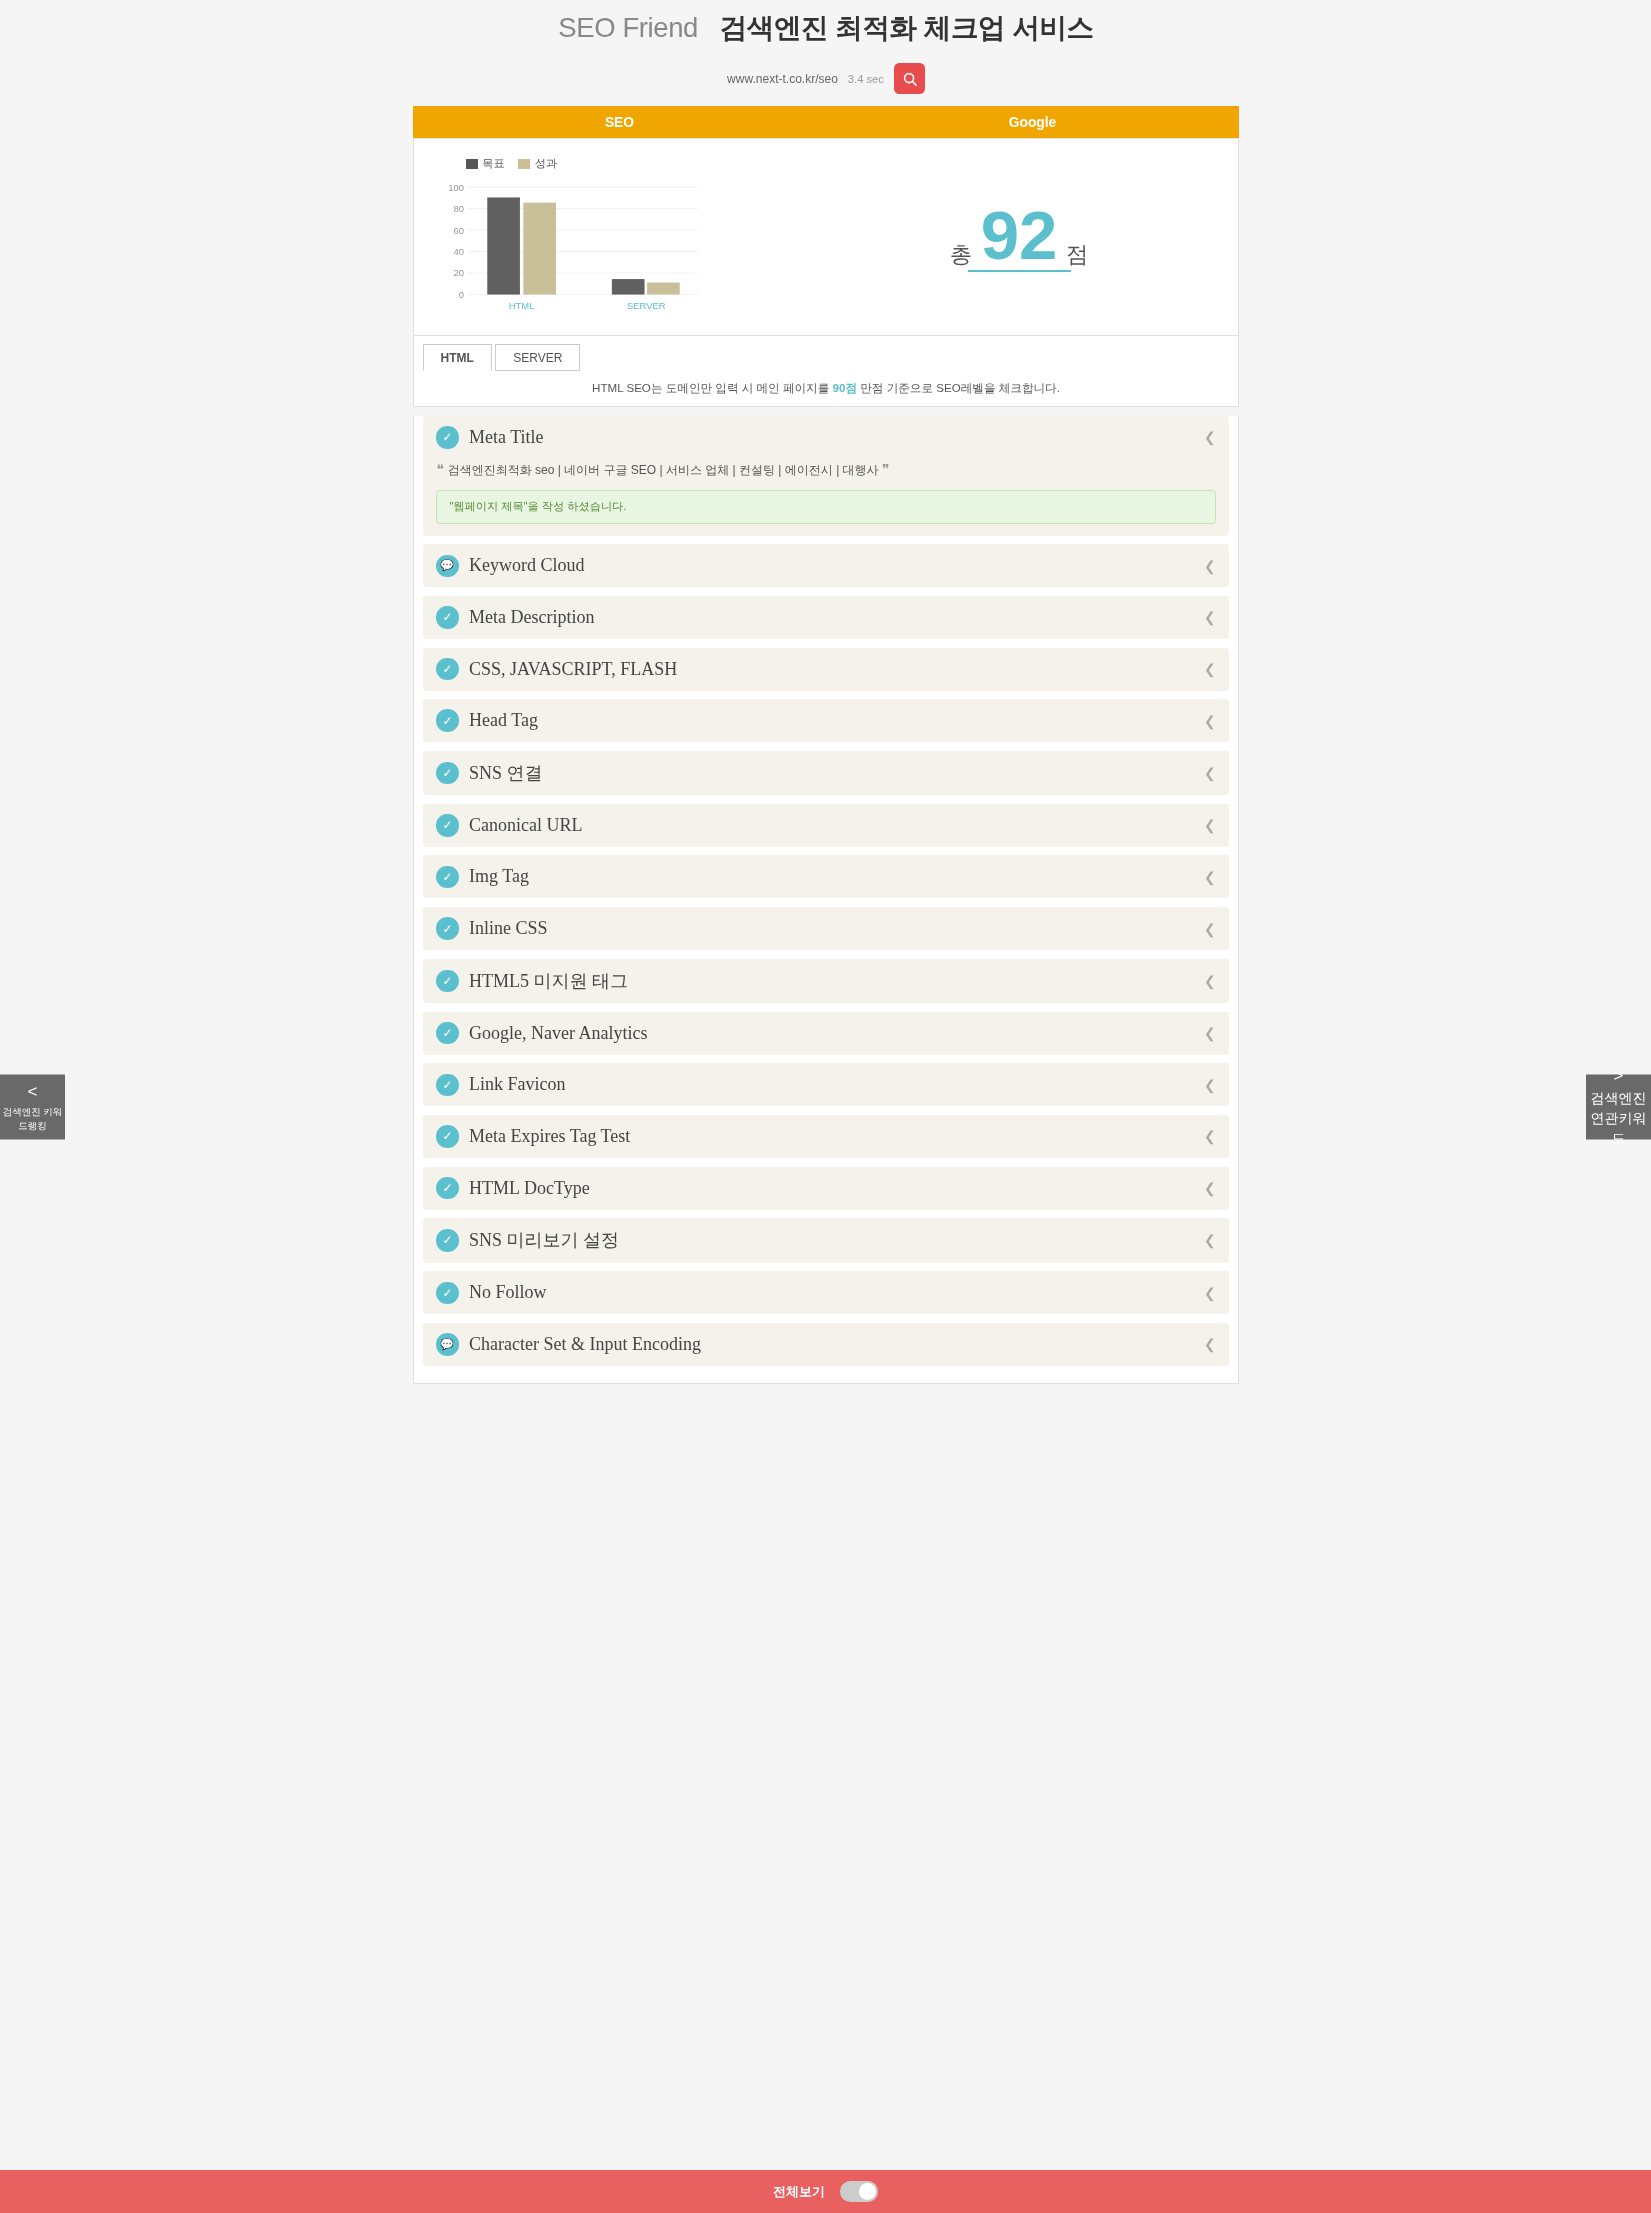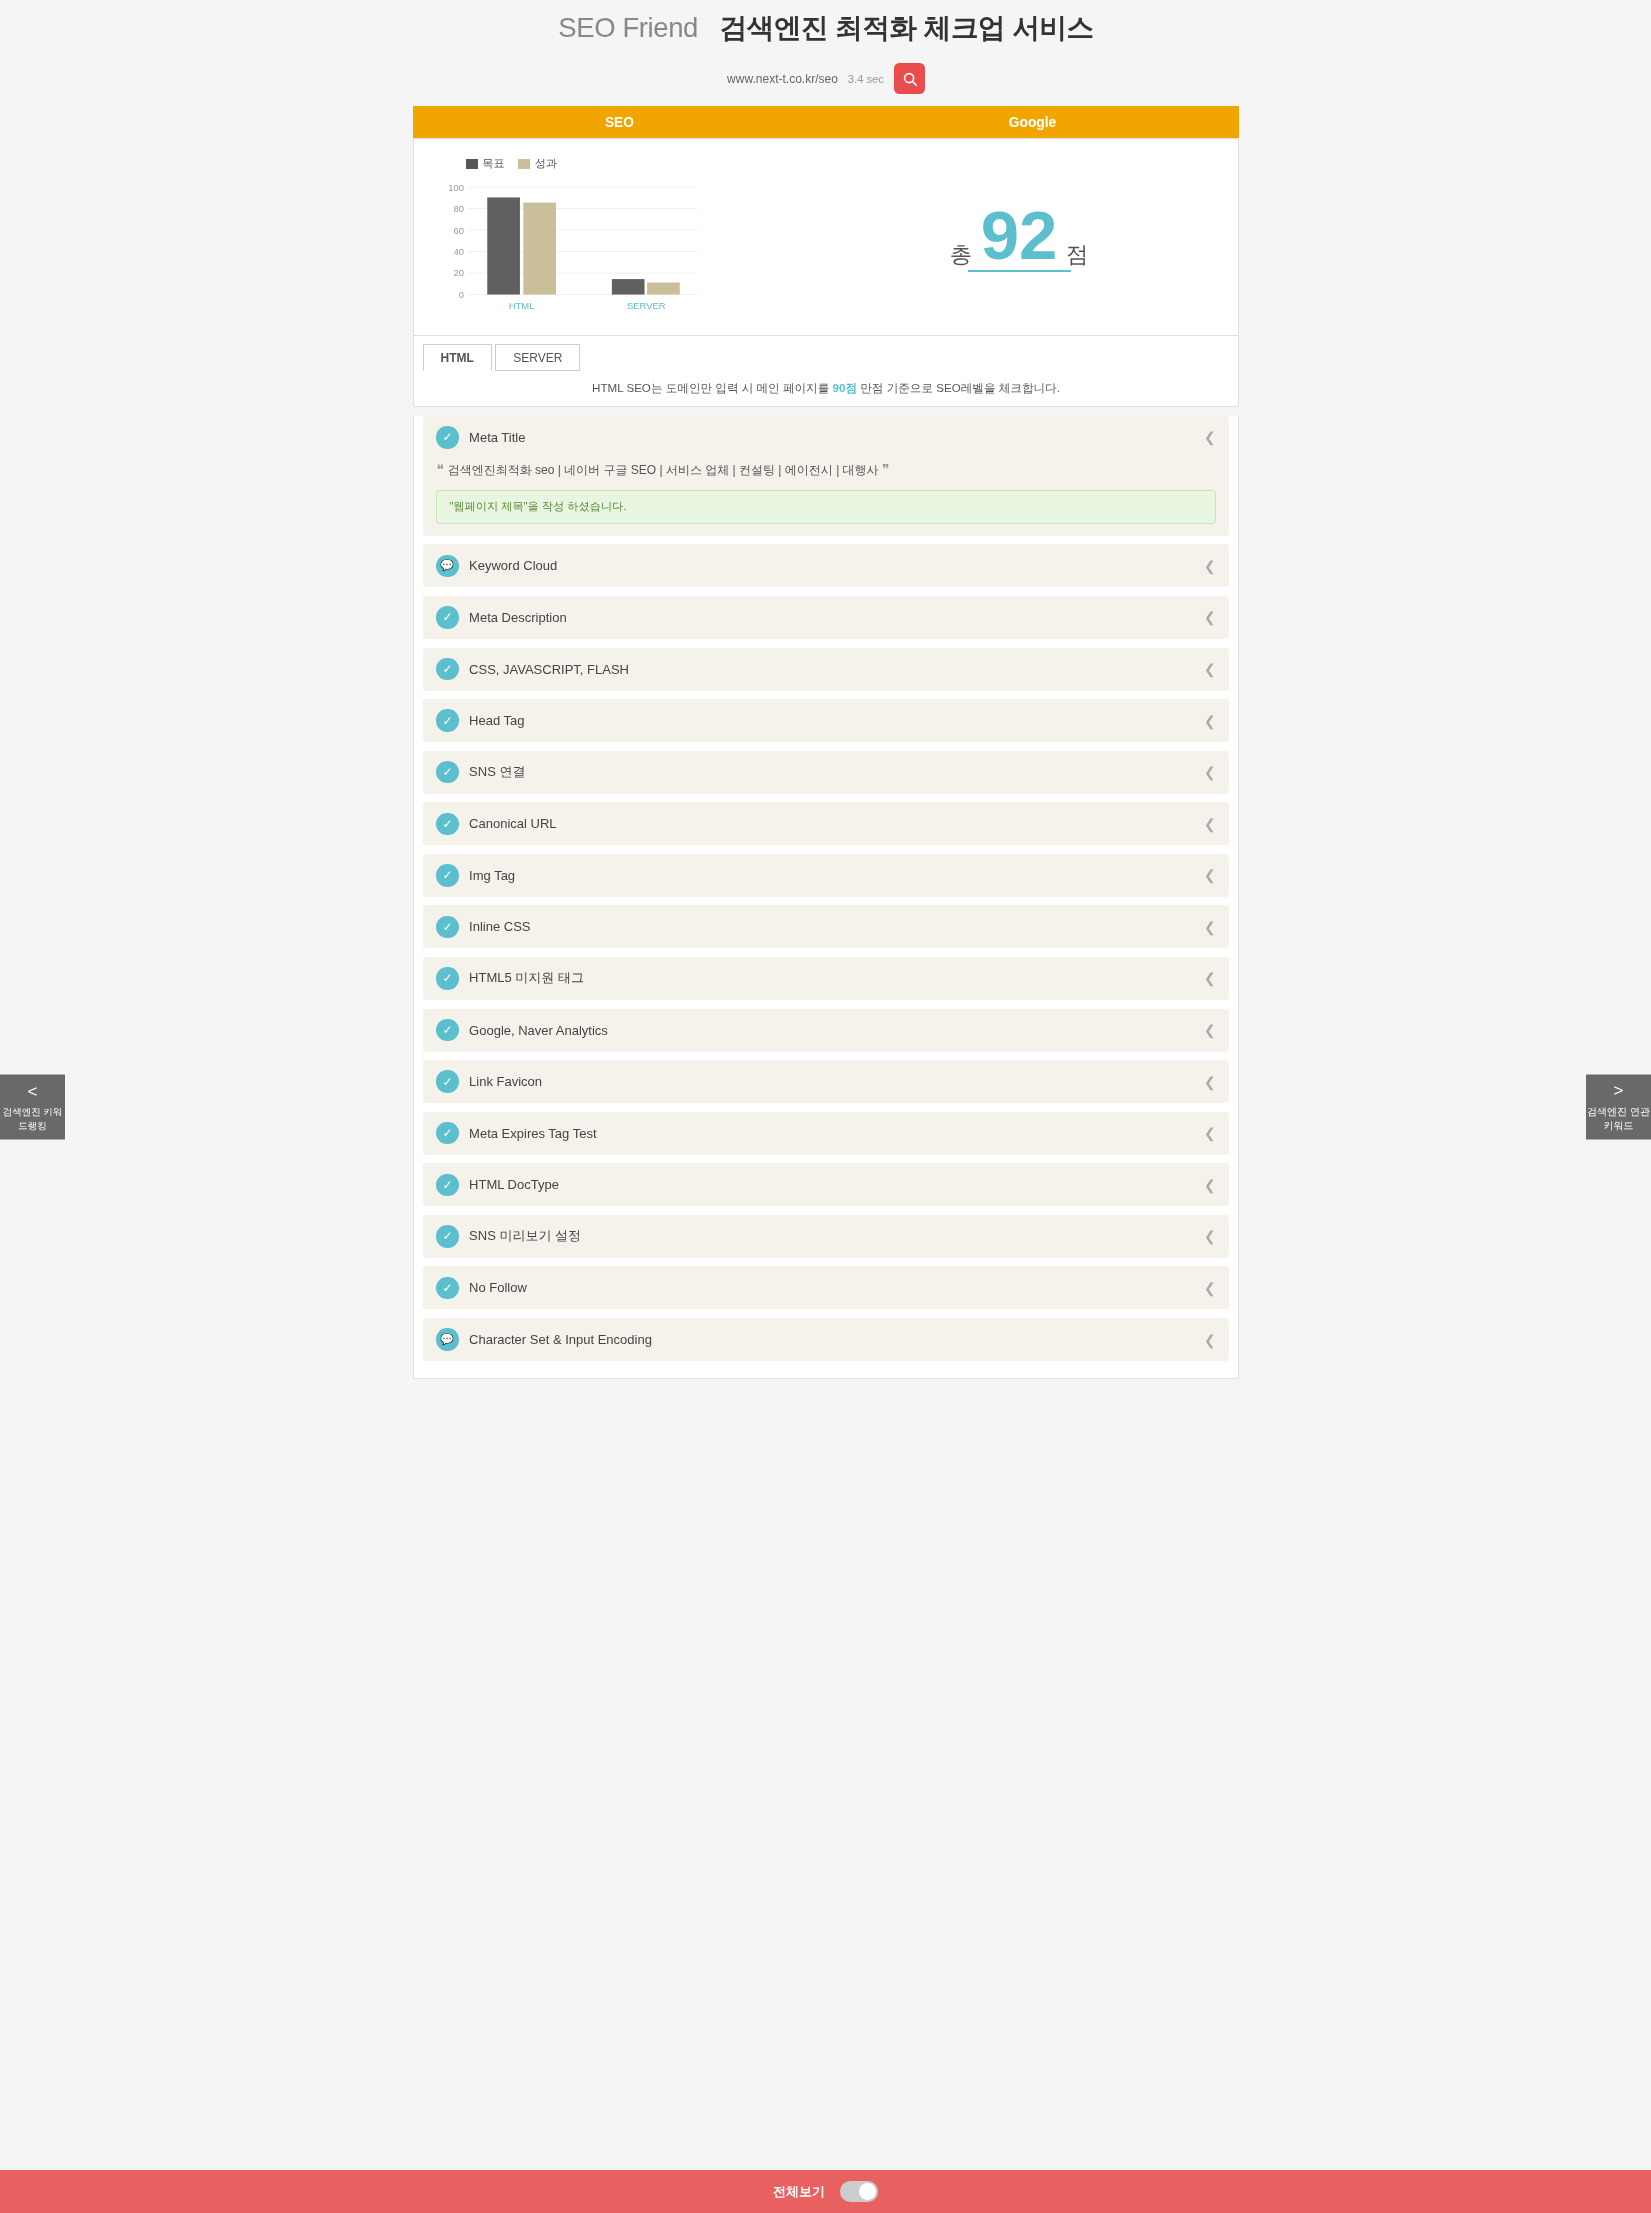--- a/index.html
+++ b/index.html
@@ -205,22 +205,23 @@
       justify-content: center;
       color: white;
       font-size: 12px;
       flex-shrink: 0;
     }
     .check-icon.chat {
       background: #5bbfce;
       font-size: 11.2px;
     }
     .item-label {
-      font-size: 13px;
+      font-size: 18px;
       color: #444;
+      font-family: Liberation Serif, serif;
     }
     .chevron-icon {
       color: #aaa;
       font-size: 13.8px;
     }
     
     .meta-title-expanded {
       background: #f5f2eb;
       margin-top: 8.6px;
       border-radius: 3.4px;
@@ -575,21 +576,21 @@
   </div>
 </div>
 
 <div class="bottom-nav-left">
   <span class="nav-arrow">&lt;</span>
   <span style="font-size:9.5px;text-align:center;line-height:1.4;">검색엔진 키워드랭킹</span>
 </div>
 
 <div class="bottom-nav-right">
   <span class="nav-arrow">&gt;</span>
-  <span style="font-size:10px;text-align:center;line-height:1.4;">검색엔진 연관키워드</span>
+  <span style="font-size:14px;text-align:center;line-height:1.4;">검색엔진 연관키워드</span>
 </div>
 
 <div class="bottom-bar">
   <span class="bottom-bar-label">전체보기</span>
   <div class="toggle-switch">
     <div class="toggle-knob"></div>
   </div>
 </div>
 
 

